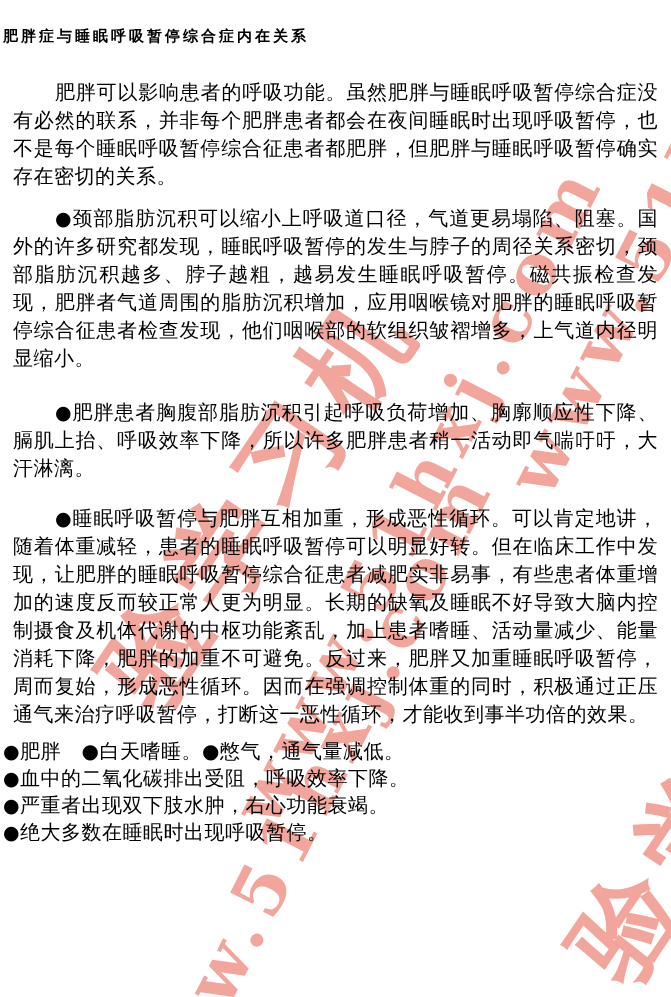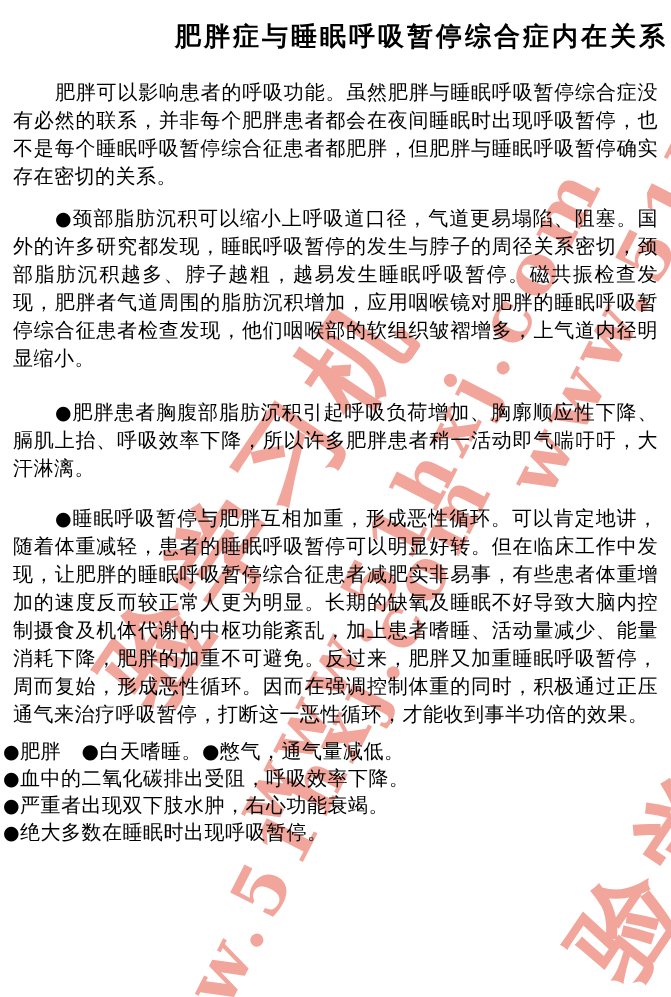--- a/index.html
+++ b/index.html
@@ -32,23 +32,23 @@
     position:relative;
     z-index:1;
     padding:0 3px;
     font-size:20px;
     line-height:28px;
     letter-spacing:0.5px;
     text-align:justify;
   }
   .title{
     margin:22px 0 0 0;
-    font-size:26px;
+    font-size:15px;
     font-weight:bold;
-    text-align:right;
+    text-align:left;
     letter-spacing:3px;
   }
   .para{margin:10px;}
   .indent{text-indent:42px;}
   .bullet-para{text-indent:42px;}
   .p1{margin-top:28px;}
   .p2{margin-top:14px;}
   .p3{margin-top:26px;}
   .p4{margin-top:22px;}
   .p5{margin-top:30px;}

